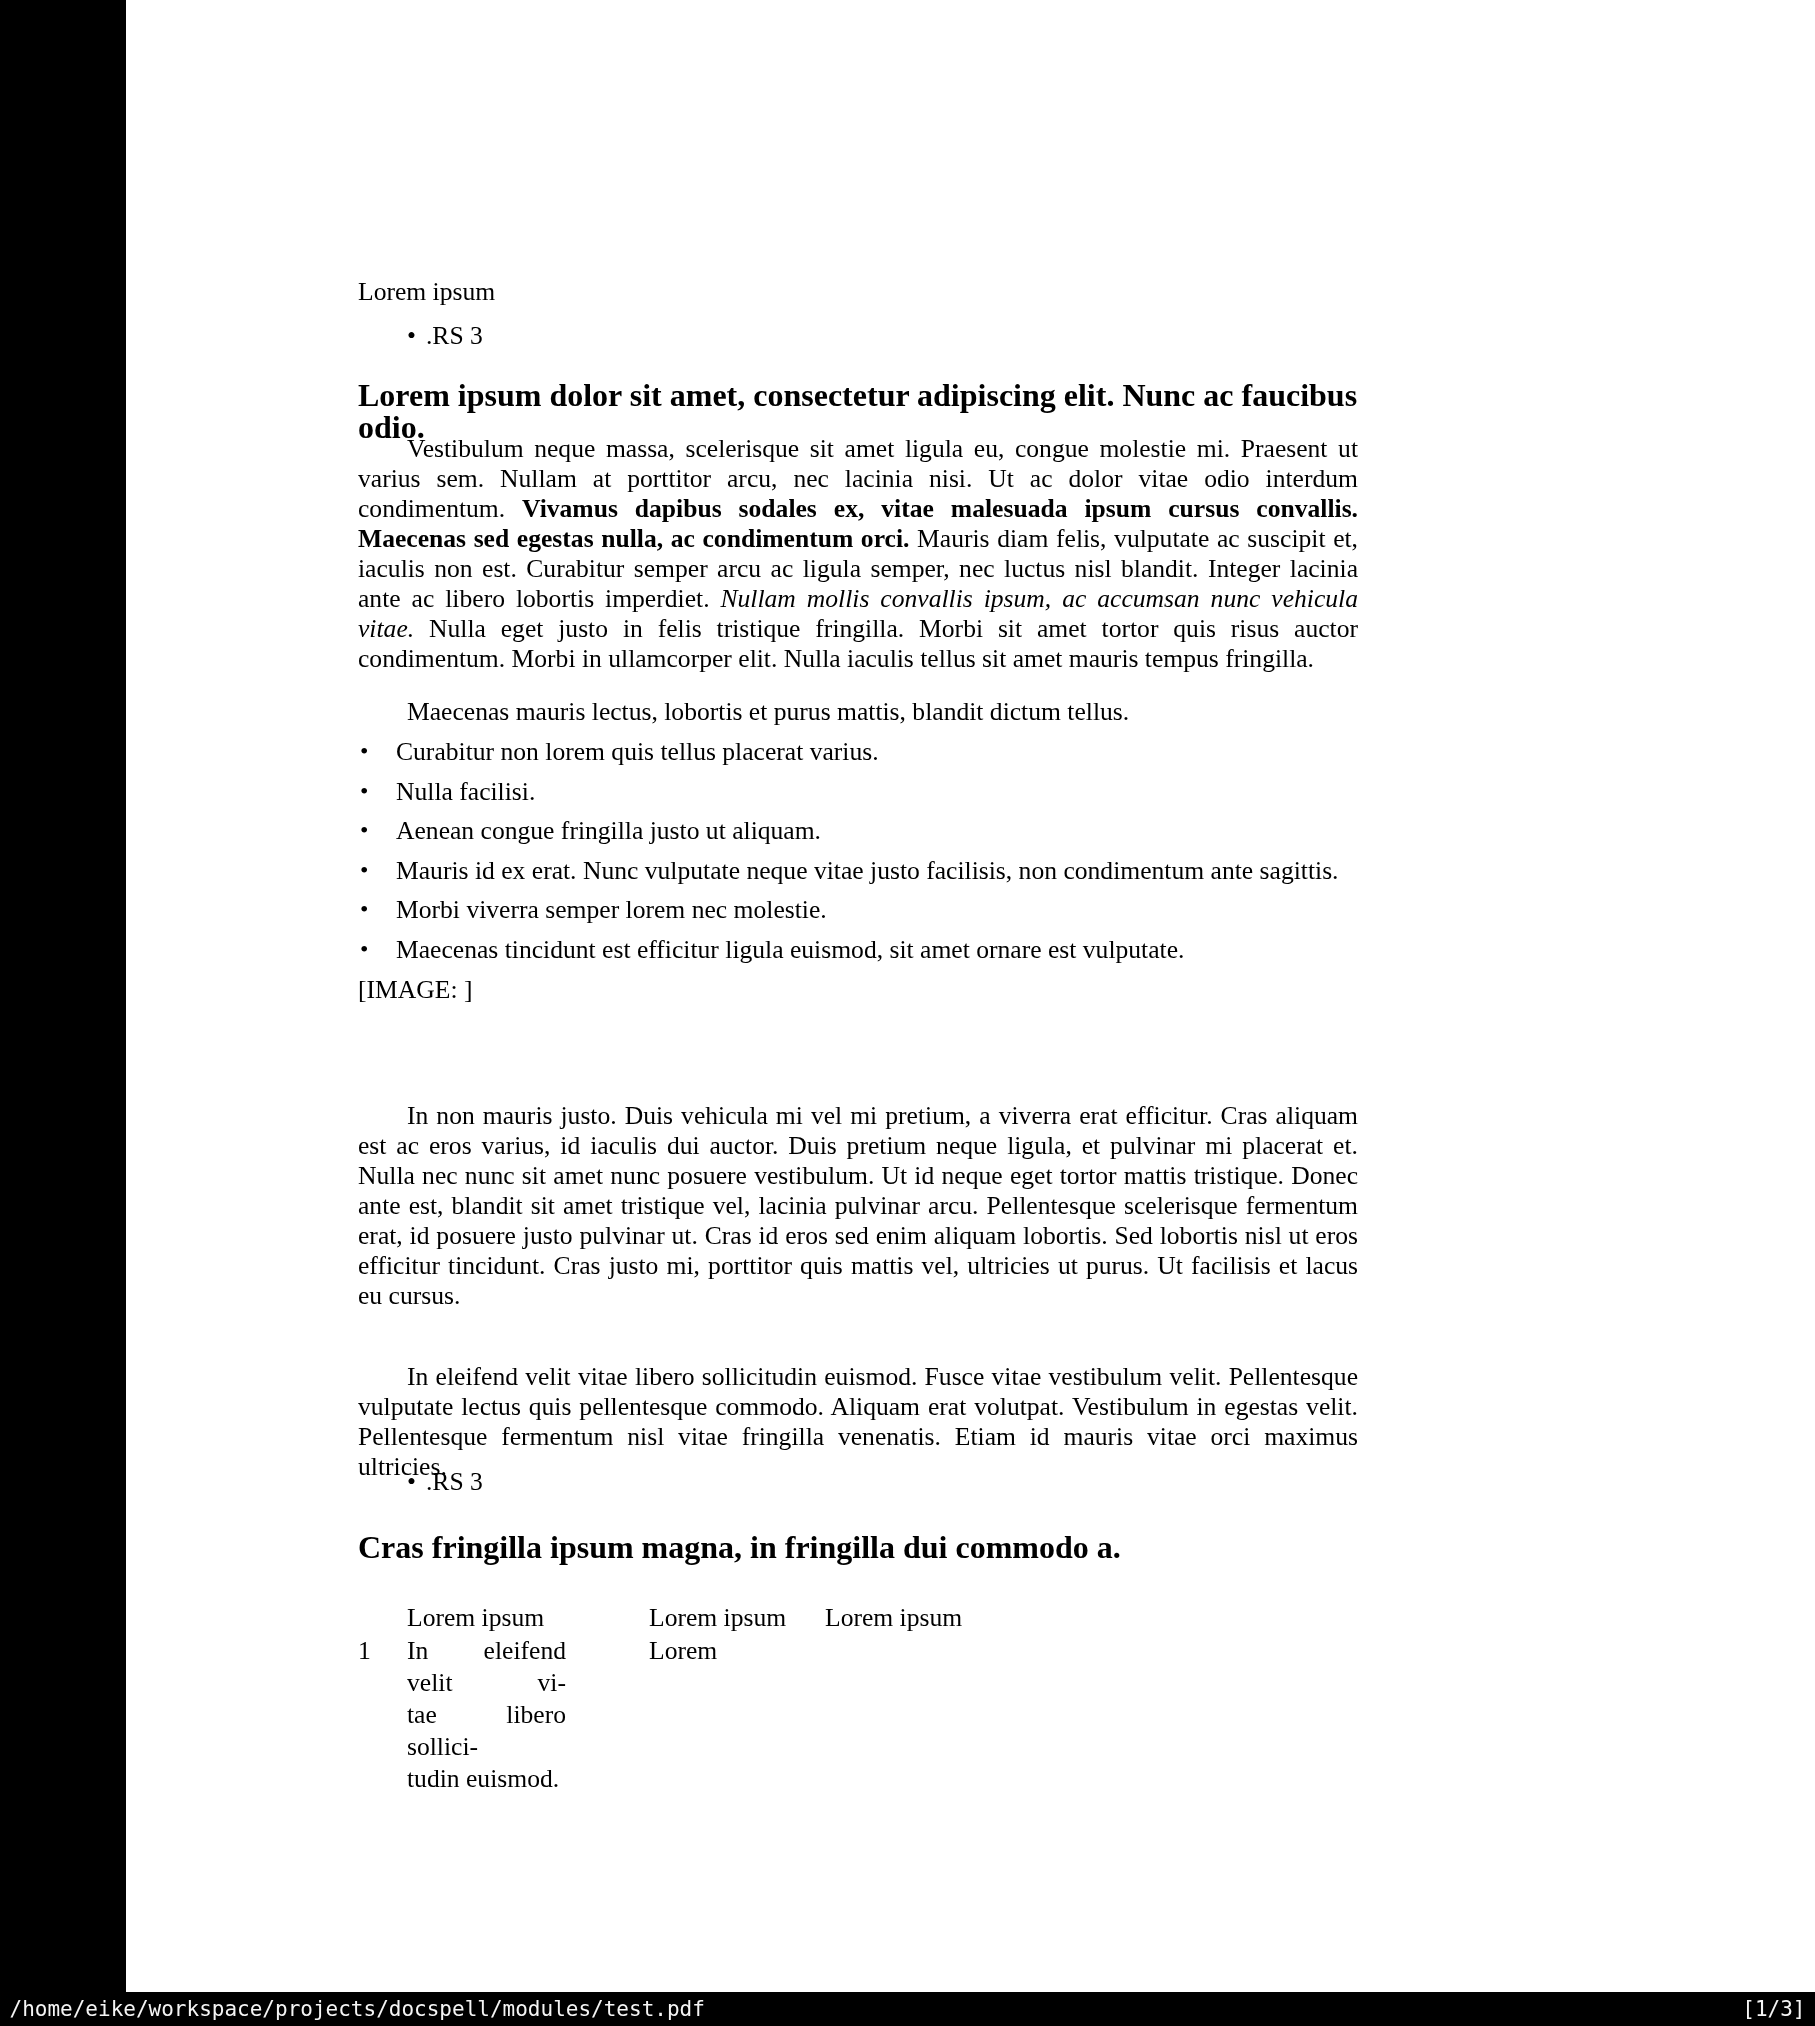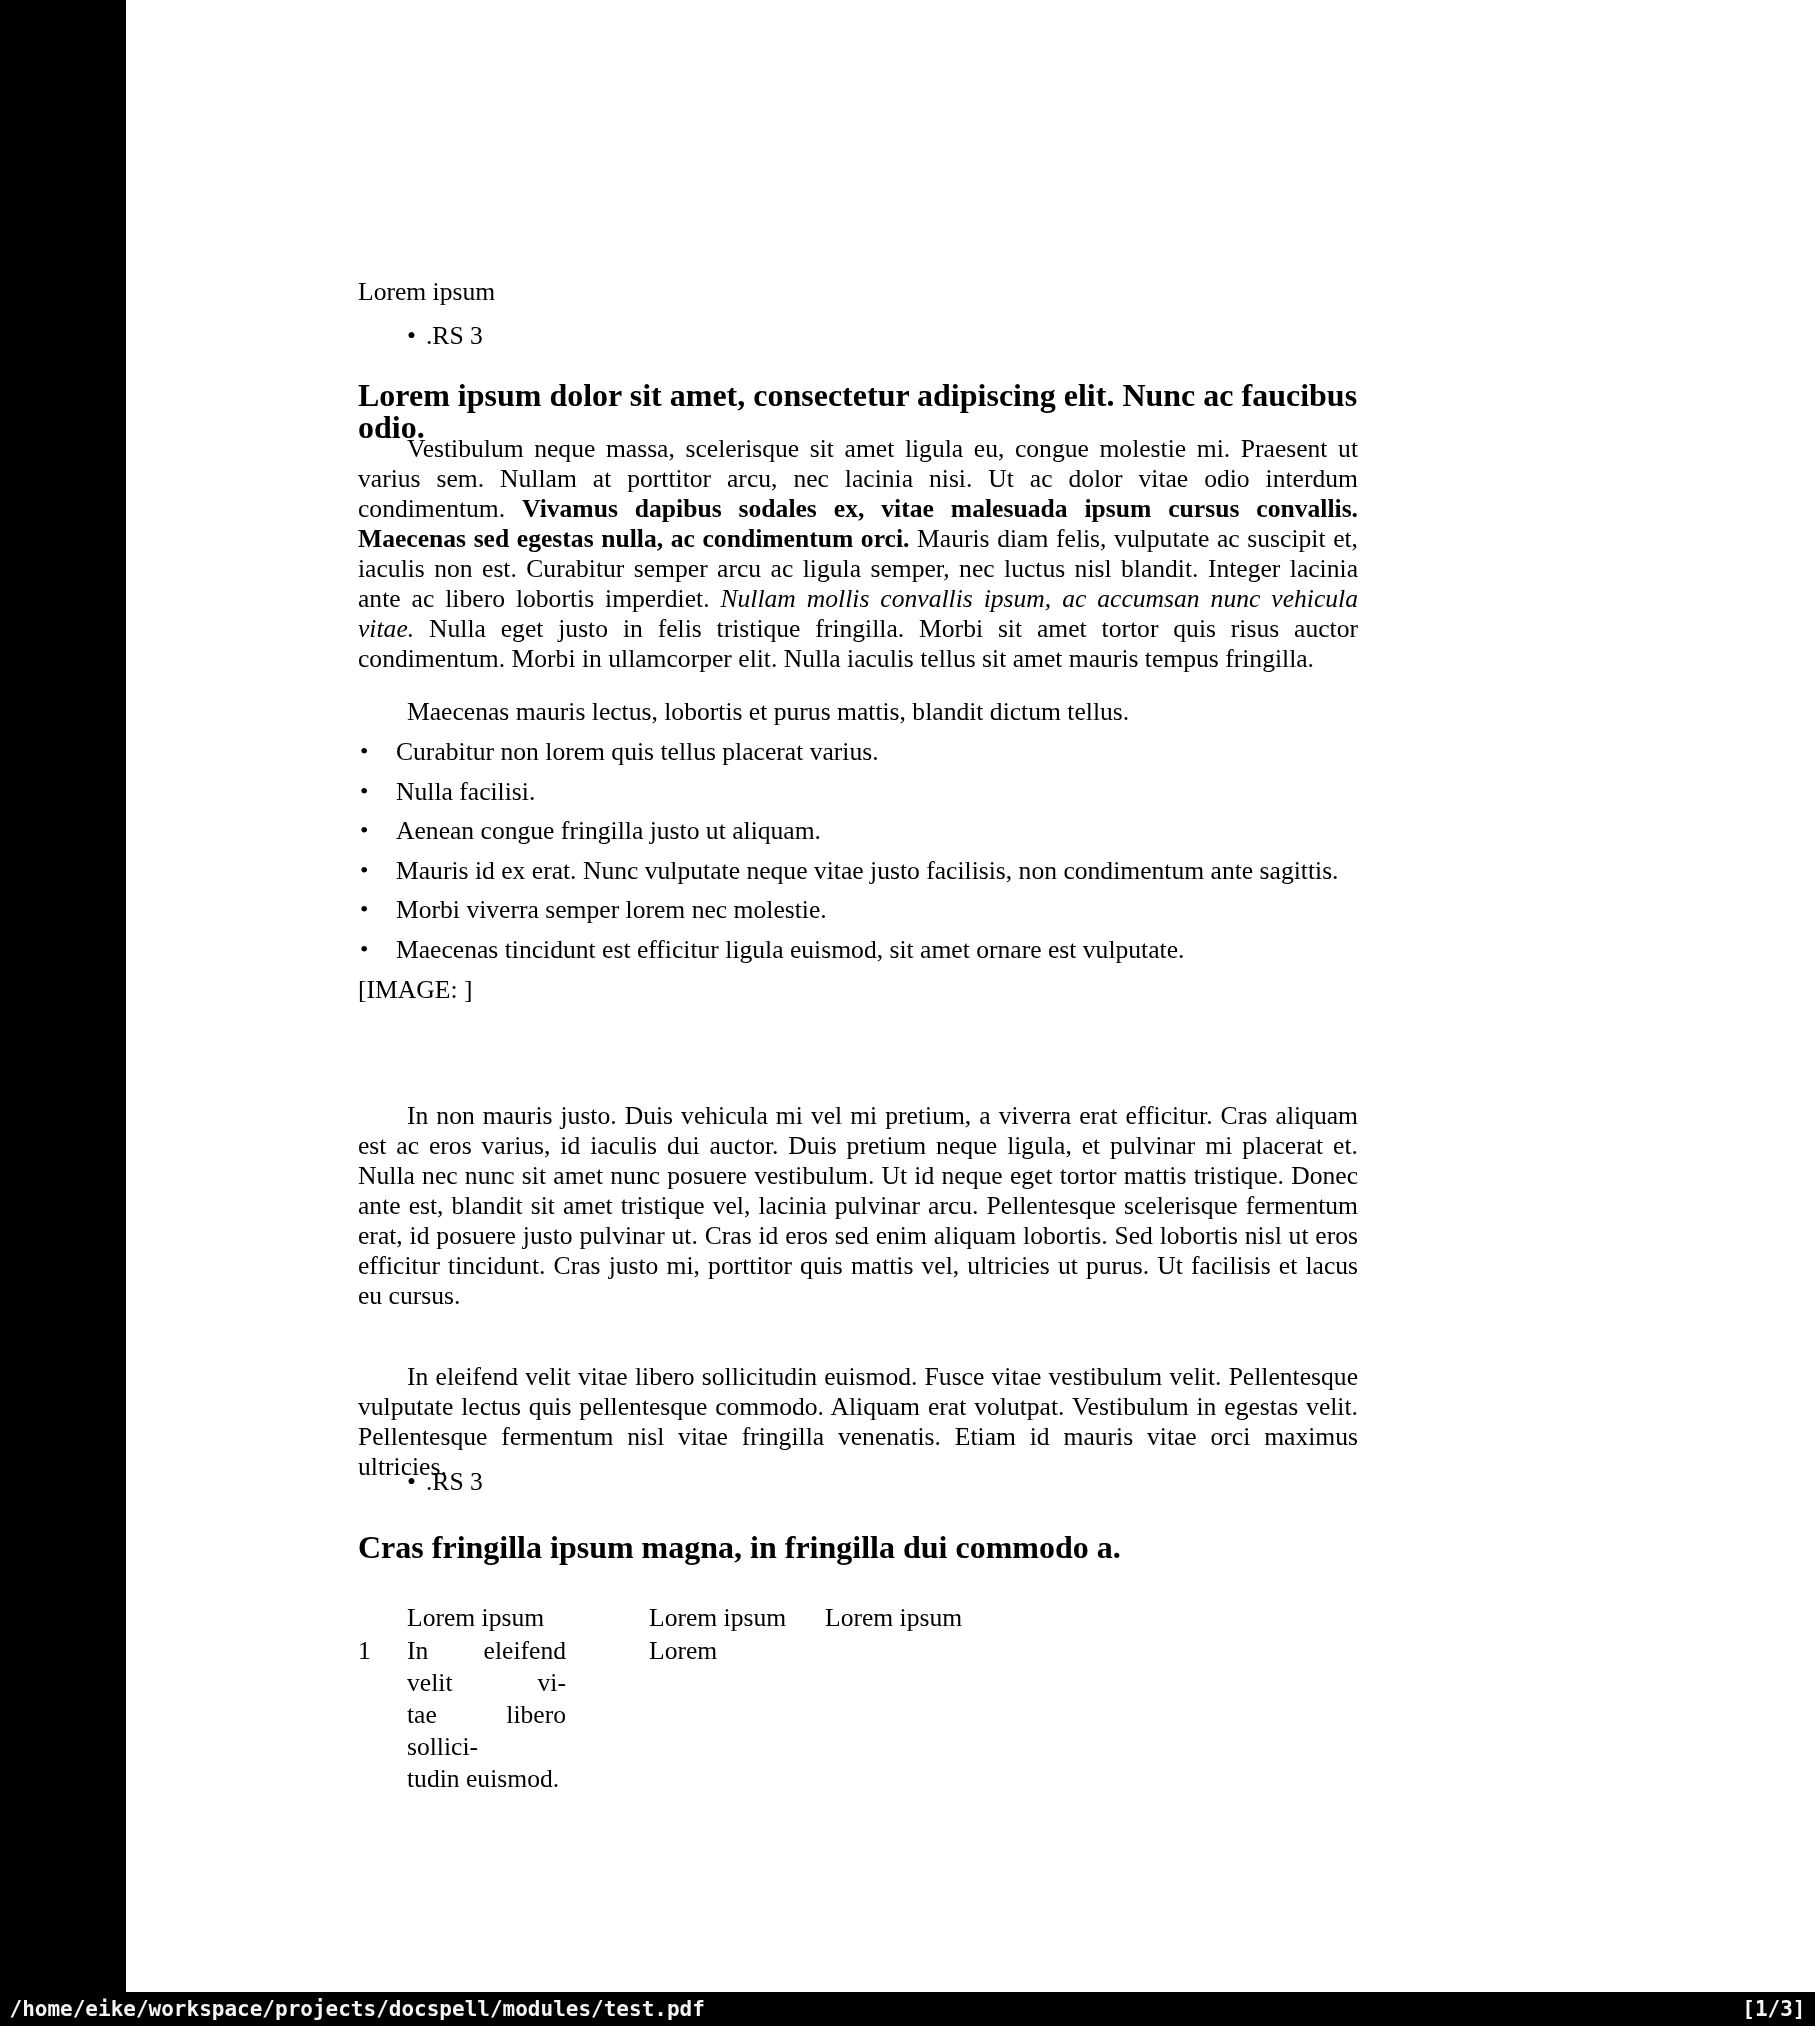--- a/index.html
+++ b/index.html
@@ -28,21 +28,21 @@
   .doc-table{position:absolute;left:232px;top:1602px;width:719px;font-size:25.6px;line-height:32px;}
   .t-abs{position:absolute;white-space:nowrap;}
   .t-cell-wrap{position:absolute;left:49px;top:33px;width:159px;}
   .t-cell-line{text-align:justify;}
   .t-cell-line.jfull{text-align-last:justify;}
   
   .statusbar{
     position:absolute;left:0;top:1992px;width:1815px;height:34px;background:#000;
     color:#f5f5f5;font-family:"DejaVu Sans Mono","Liberation Mono",monospace;
     font-size:21px;display:flex;justify-content:space-between;align-items:center;
-    box-sizing:border-box;padding:0 9.5px;font-weight:bold;
+    box-sizing:border-box;padding:0 9.5px;
   }
 </style>
 </head>
 <body>
 
 <div class="screen">
 
   <div class="page">
 
     <div class="blk" style="top:277px;">

